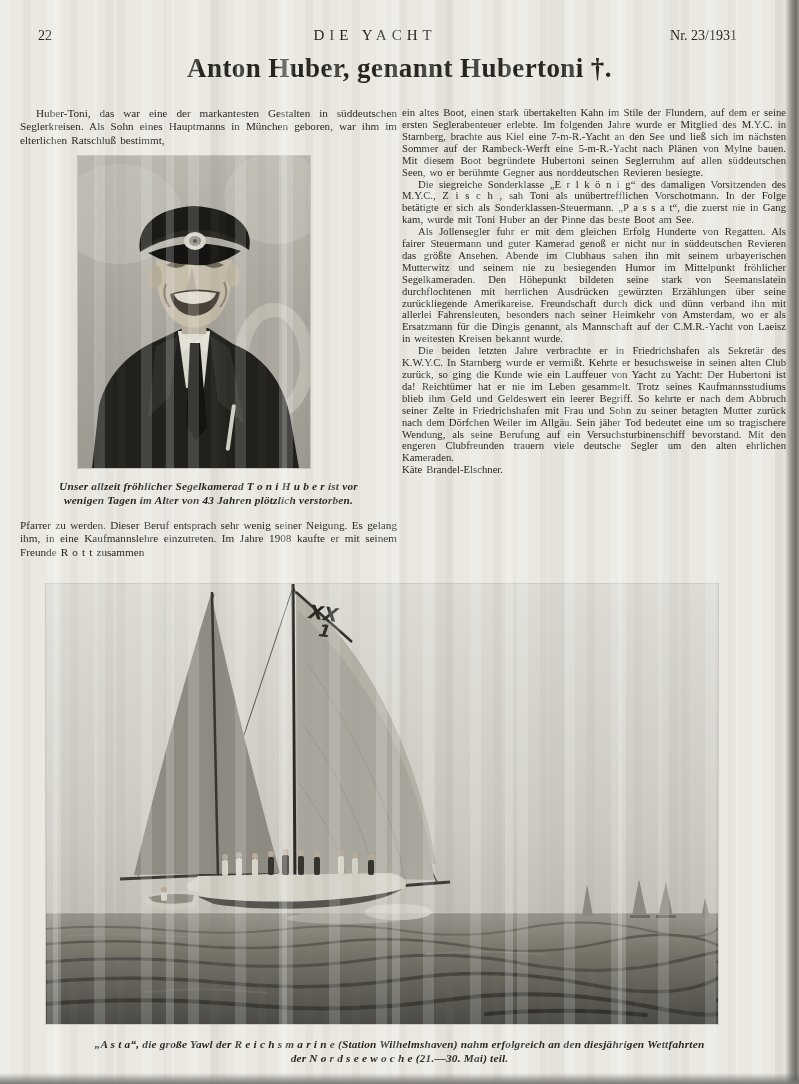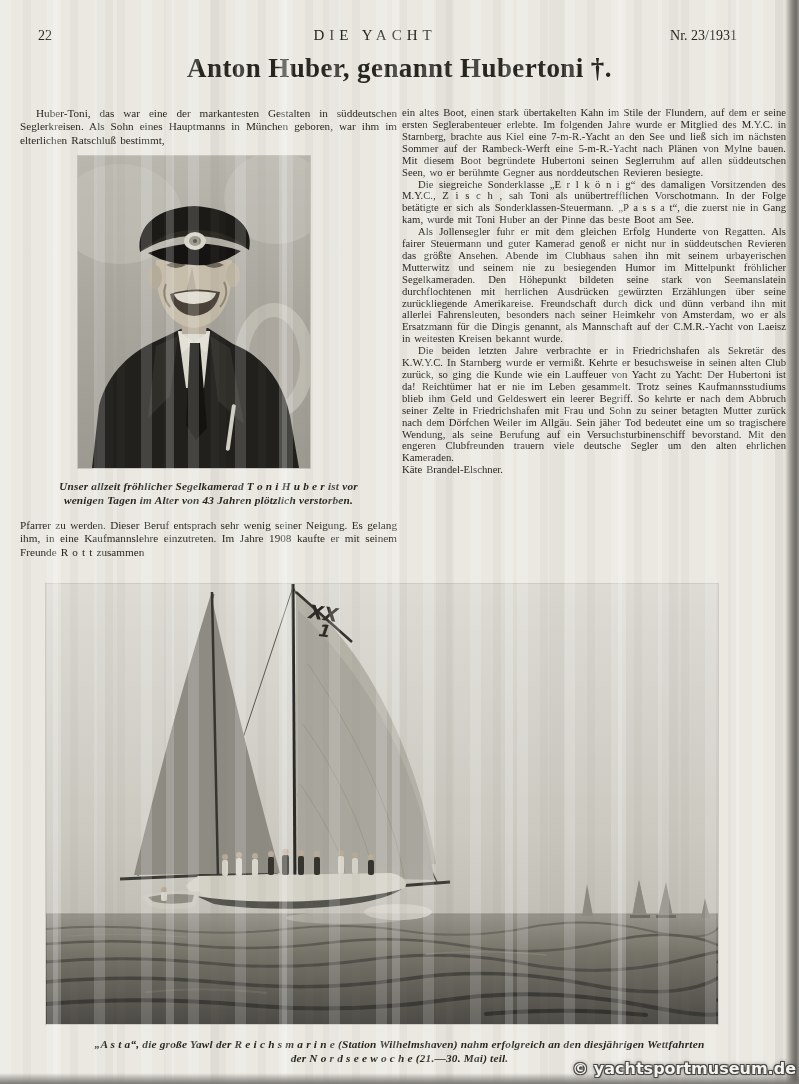--- a/index.html
+++ b/index.html
@@ -282,18 +282,17 @@
         <path d="M440 430 Q520 423 600 431" stroke="#34322e" stroke-width="4"></path>
       </g>
     </svg>
   </figure>
 
   <div class="yacht-caption">
     <span>„A s t a“, die große Yawl der R e i c h s m a r i n e (Station Wilhelmshaven) nahm erfolgreich an den diesjährigen Wettfahrten</span>
     <span>der N o r d s e e w o c h e (21.—30. Mai) teil.</span>
   </div>
 
-  <div class="watermark">© yachtsportmuseum.de</div>
 
   <div class="streaks"></div>
   <div class="edge-right"></div>
   <div class="edge-bottom"></div>
 </div>
 
 </body></html>

